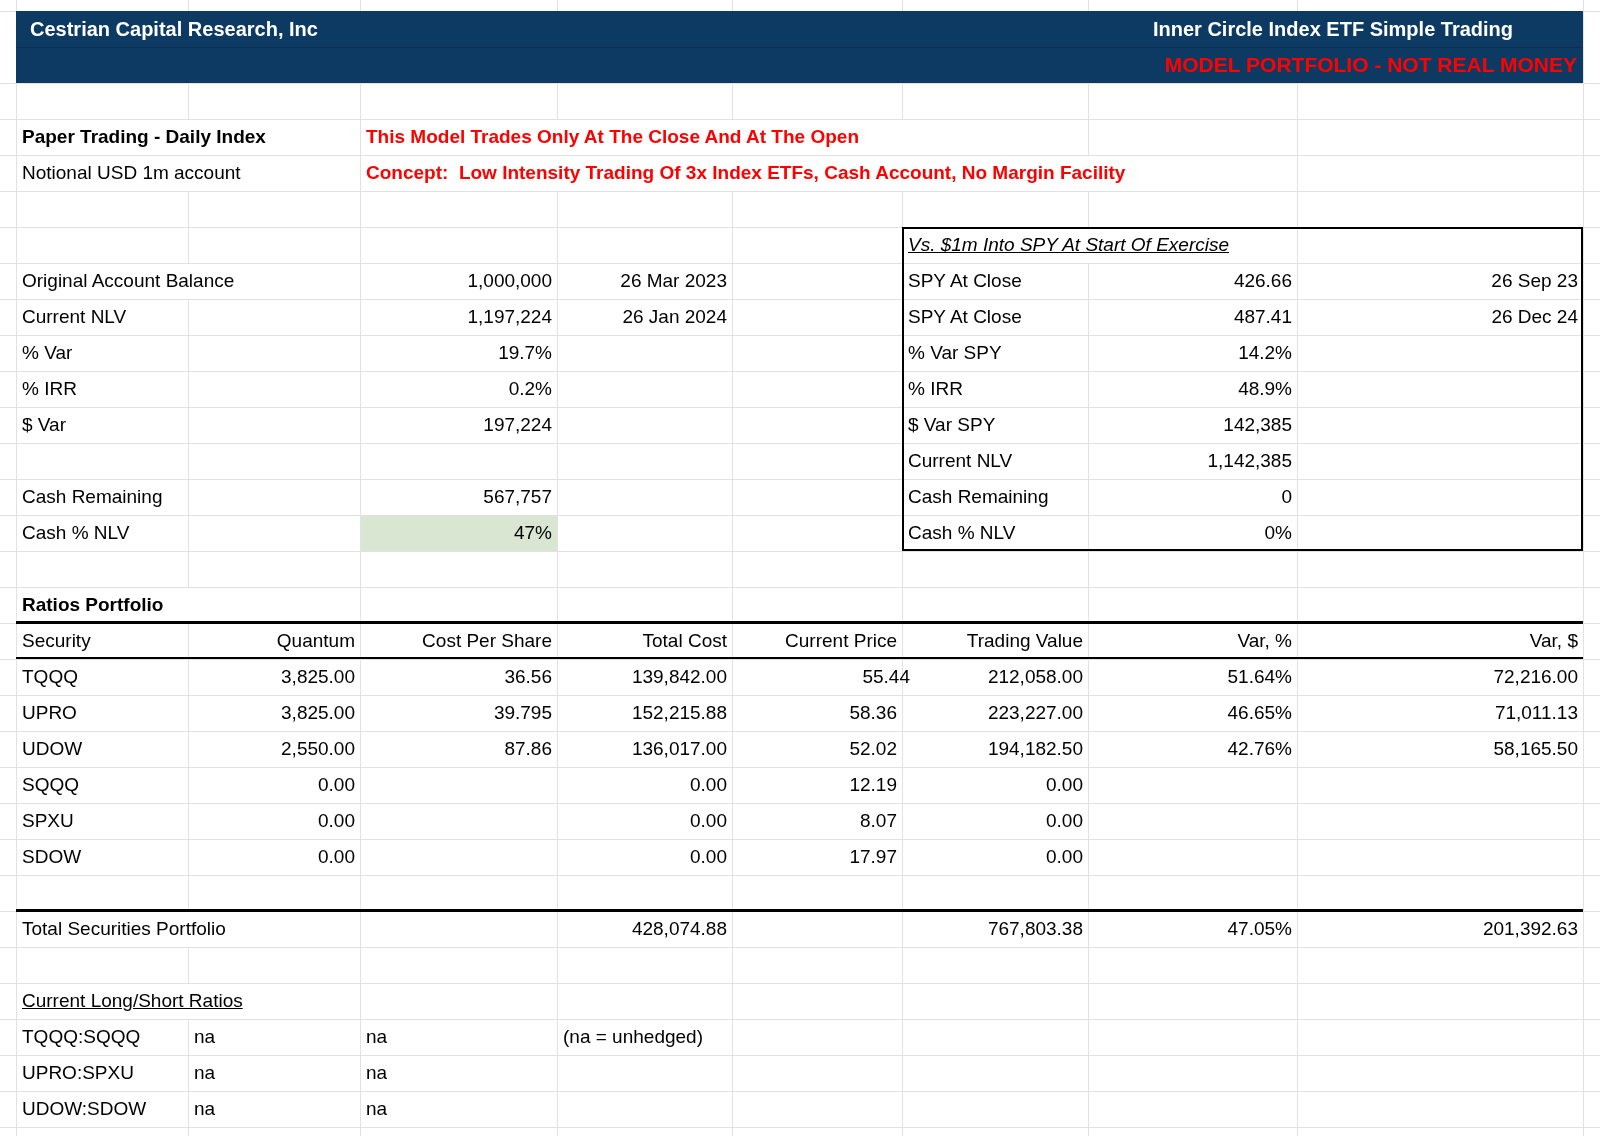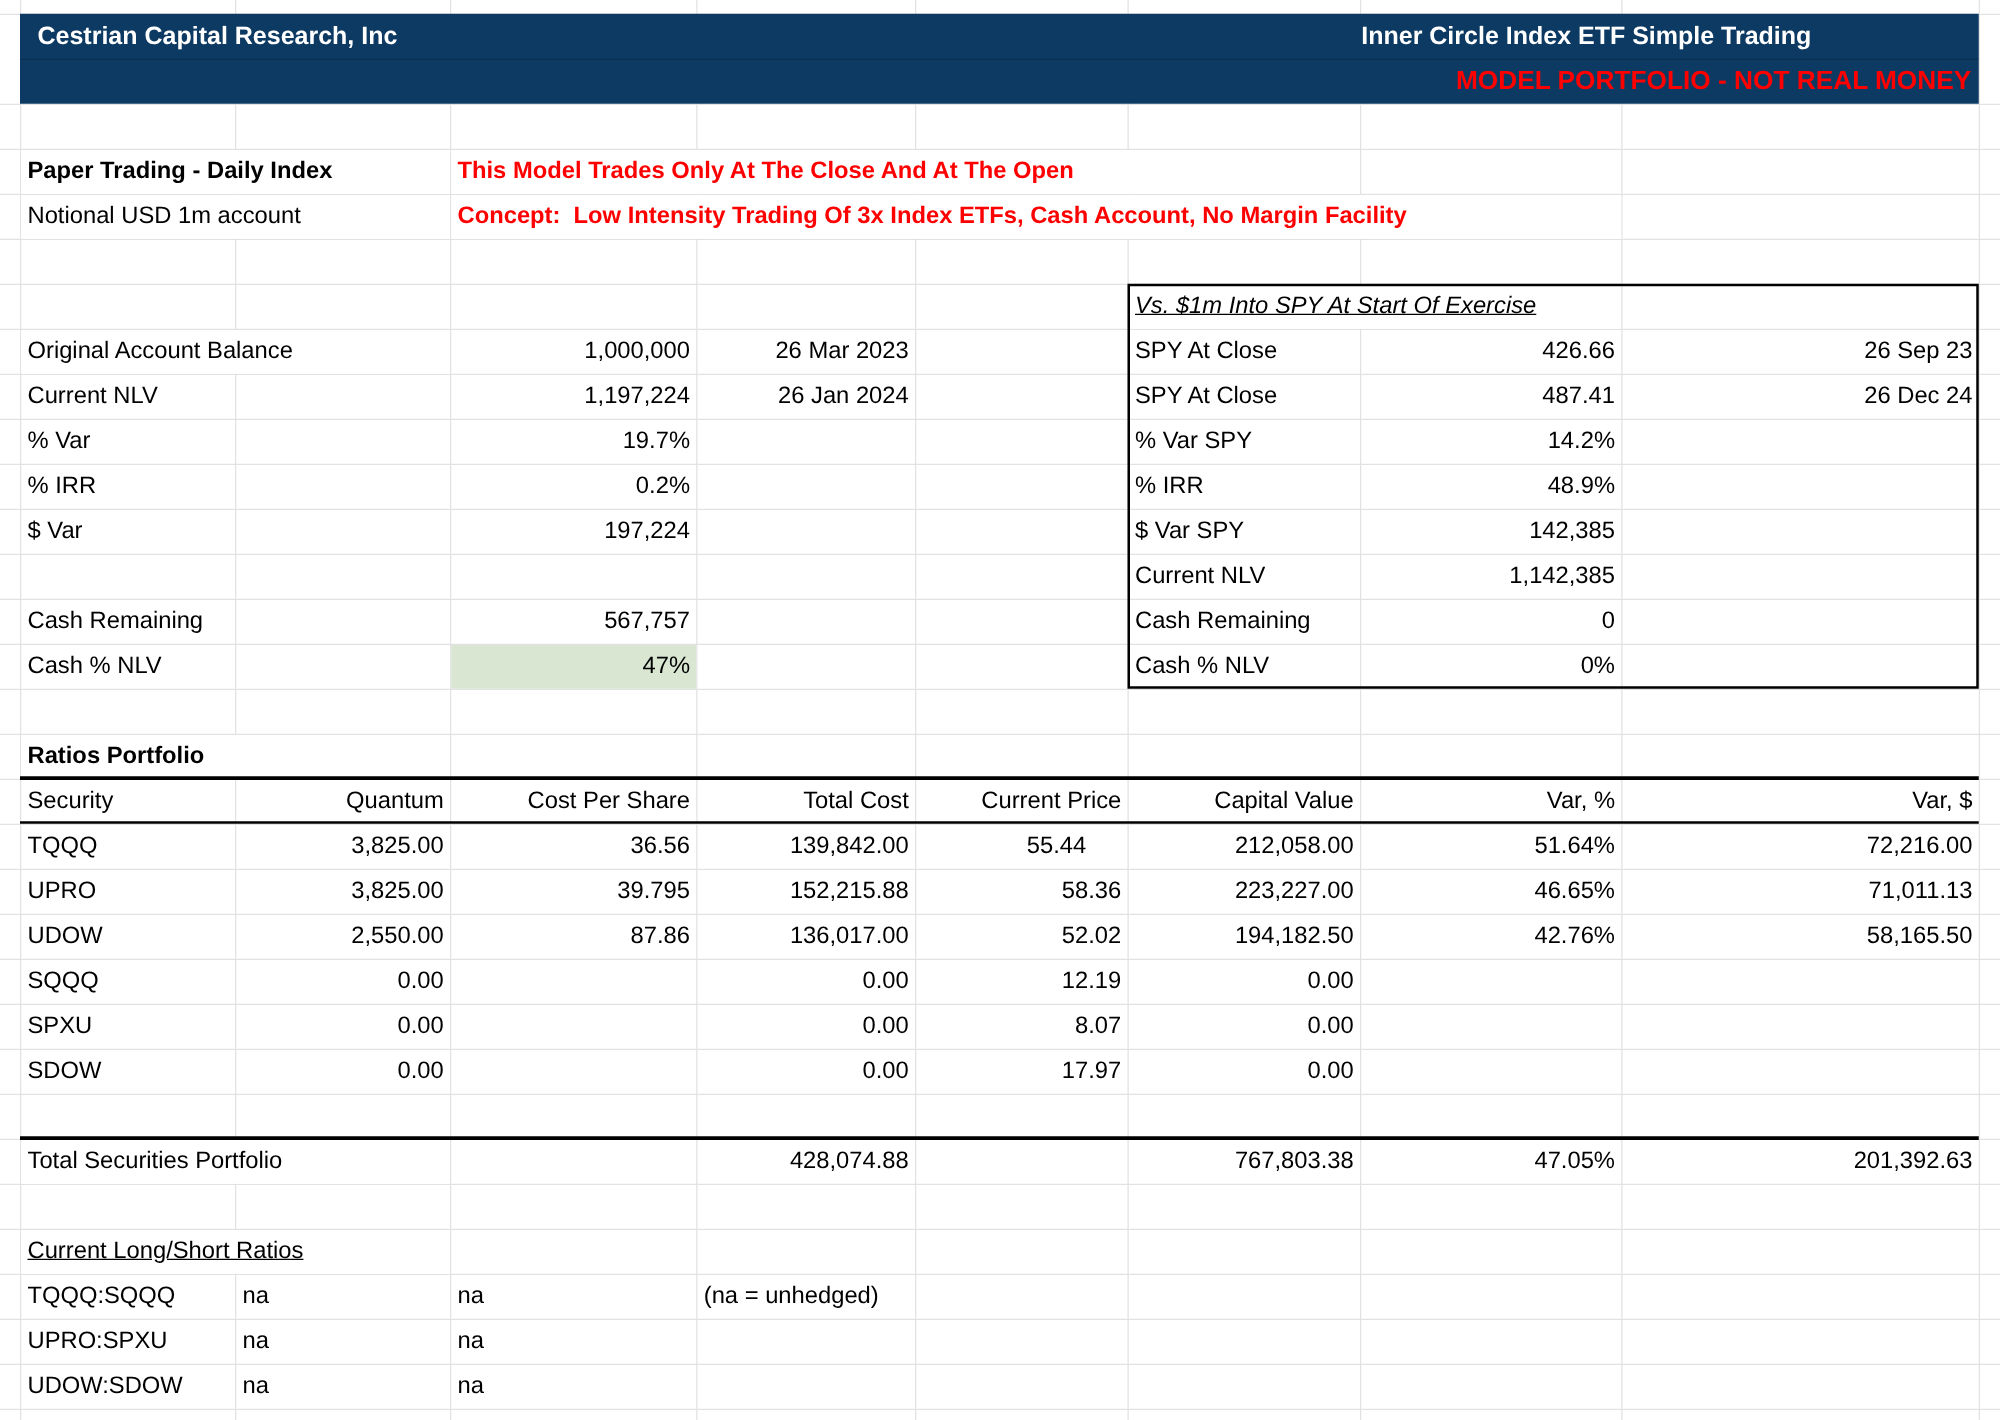--- a/index.html
+++ b/index.html
@@ -88,21 +88,21 @@
 <div class="cover" style="left:17px;top:588px;width:343px;height:35px"></div>
 <div class="cover" style="left:17px;top:912px;width:343px;height:35px"></div>
 <div class="cover" style="left:17px;top:984px;width:343px;height:35px"></div>
 
 <div class="green" style="left:361px;top:516px;width:196px;height:35px"></div>
 
 <div class="bar">
   <div class="divline"></div>
 </div>
 <div class="bart" style="left:24px;top:11px;width:700px">Cestrian Capital Research, Inc</div>
-<div class="bart" style="left:1083px;top:11px;width:500px;text-align:left">Inner Circle Index ETF Simple Trading</div>
+<div class="bart" style="left:1083px;top:11px;width:500px;text-align:center">Inner Circle Index ETF Simple Trading</div>
 <div class="bart red" style="left:1083px;top:47px;width:500px;text-align:right">MODEL PORTFOLIO - NOT REAL MONEY</div>
 
 <div class="spybox"></div>
 
 <div class="blk" style="left:16px;top:621px;width:1567px;height:3px"></div>
 <div class="blk" style="left:16px;top:657px;width:1567px;height:2px"></div>
 <div class="blk" style="left:16px;top:909px;width:1567px;height:3px"></div>
 
 <div class="cell B" style="left:16px;top:119px;width:344px">Paper Trading - Daily Index</div>
 <div class="cell red" style="left:360px;top:119px;width:728px">This Model Trades Only At The Close And At The Open</div>
@@ -146,29 +146,29 @@
 <div class="cell" style="left:902px;top:515px;width:186px">Cash % NLV</div>
 <div class="cell R" style="left:1088px;top:515px;width:209px">0%</div>
 
 <div class="cell B" style="left:16px;top:587px;width:344px">Ratios Portfolio</div>
 
 <div class="cell" style="left:16px;top:623px;width:172px">Security</div>
 <div class="cell R" style="left:188px;top:623px;width:172px">Quantum</div>
 <div class="cell R" style="left:360px;top:623px;width:197px">Cost Per Share</div>
 <div class="cell R" style="left:557px;top:623px;width:175px">Total Cost</div>
 <div class="cell R" style="left:732px;top:623px;width:170px">Current Price</div>
-<div class="cell R" style="left:902px;top:623px;width:186px">Capital Value</div>
+<div class="cell R" style="left:902px;top:623px;width:186px">Trading Value</div>
 <div class="cell R" style="left:1088px;top:623px;width:209px">Var, %</div>
 <div class="cell R" style="left:1297px;top:623px;width:286px">Var, $</div>
 
 <div class="cell" style="left:16px;top:659px;width:172px">TQQQ</div>
 <div class="cell R" style="left:188px;top:659px;width:172px">3,825.00</div>
 <div class="cell R" style="left:360px;top:659px;width:197px">36.56</div>
 <div class="cell R" style="left:557px;top:659px;width:175px">139,842.00</div>
-<div class="cell R" style="left:704px;top:659px;width:170px">55.44</div>
+<div class="cell R" style="left:745px;top:659px;width:170px">55.44</div>
 <div class="cell R" style="left:902px;top:659px;width:186px">212,058.00</div>
 <div class="cell R" style="left:1088px;top:659px;width:209px">51.64%</div>
 <div class="cell R" style="left:1297px;top:659px;width:286px">72,216.00</div>
 
 <div class="cell" style="left:16px;top:695px;width:172px">UPRO</div>
 <div class="cell R" style="left:188px;top:695px;width:172px">3,825.00</div>
 <div class="cell R" style="left:360px;top:695px;width:197px">39.795</div>
 <div class="cell R" style="left:557px;top:695px;width:175px">152,215.88</div>
 <div class="cell R" style="left:732px;top:695px;width:170px">58.36</div>
 <div class="cell R" style="left:902px;top:695px;width:186px">223,227.00</div>

